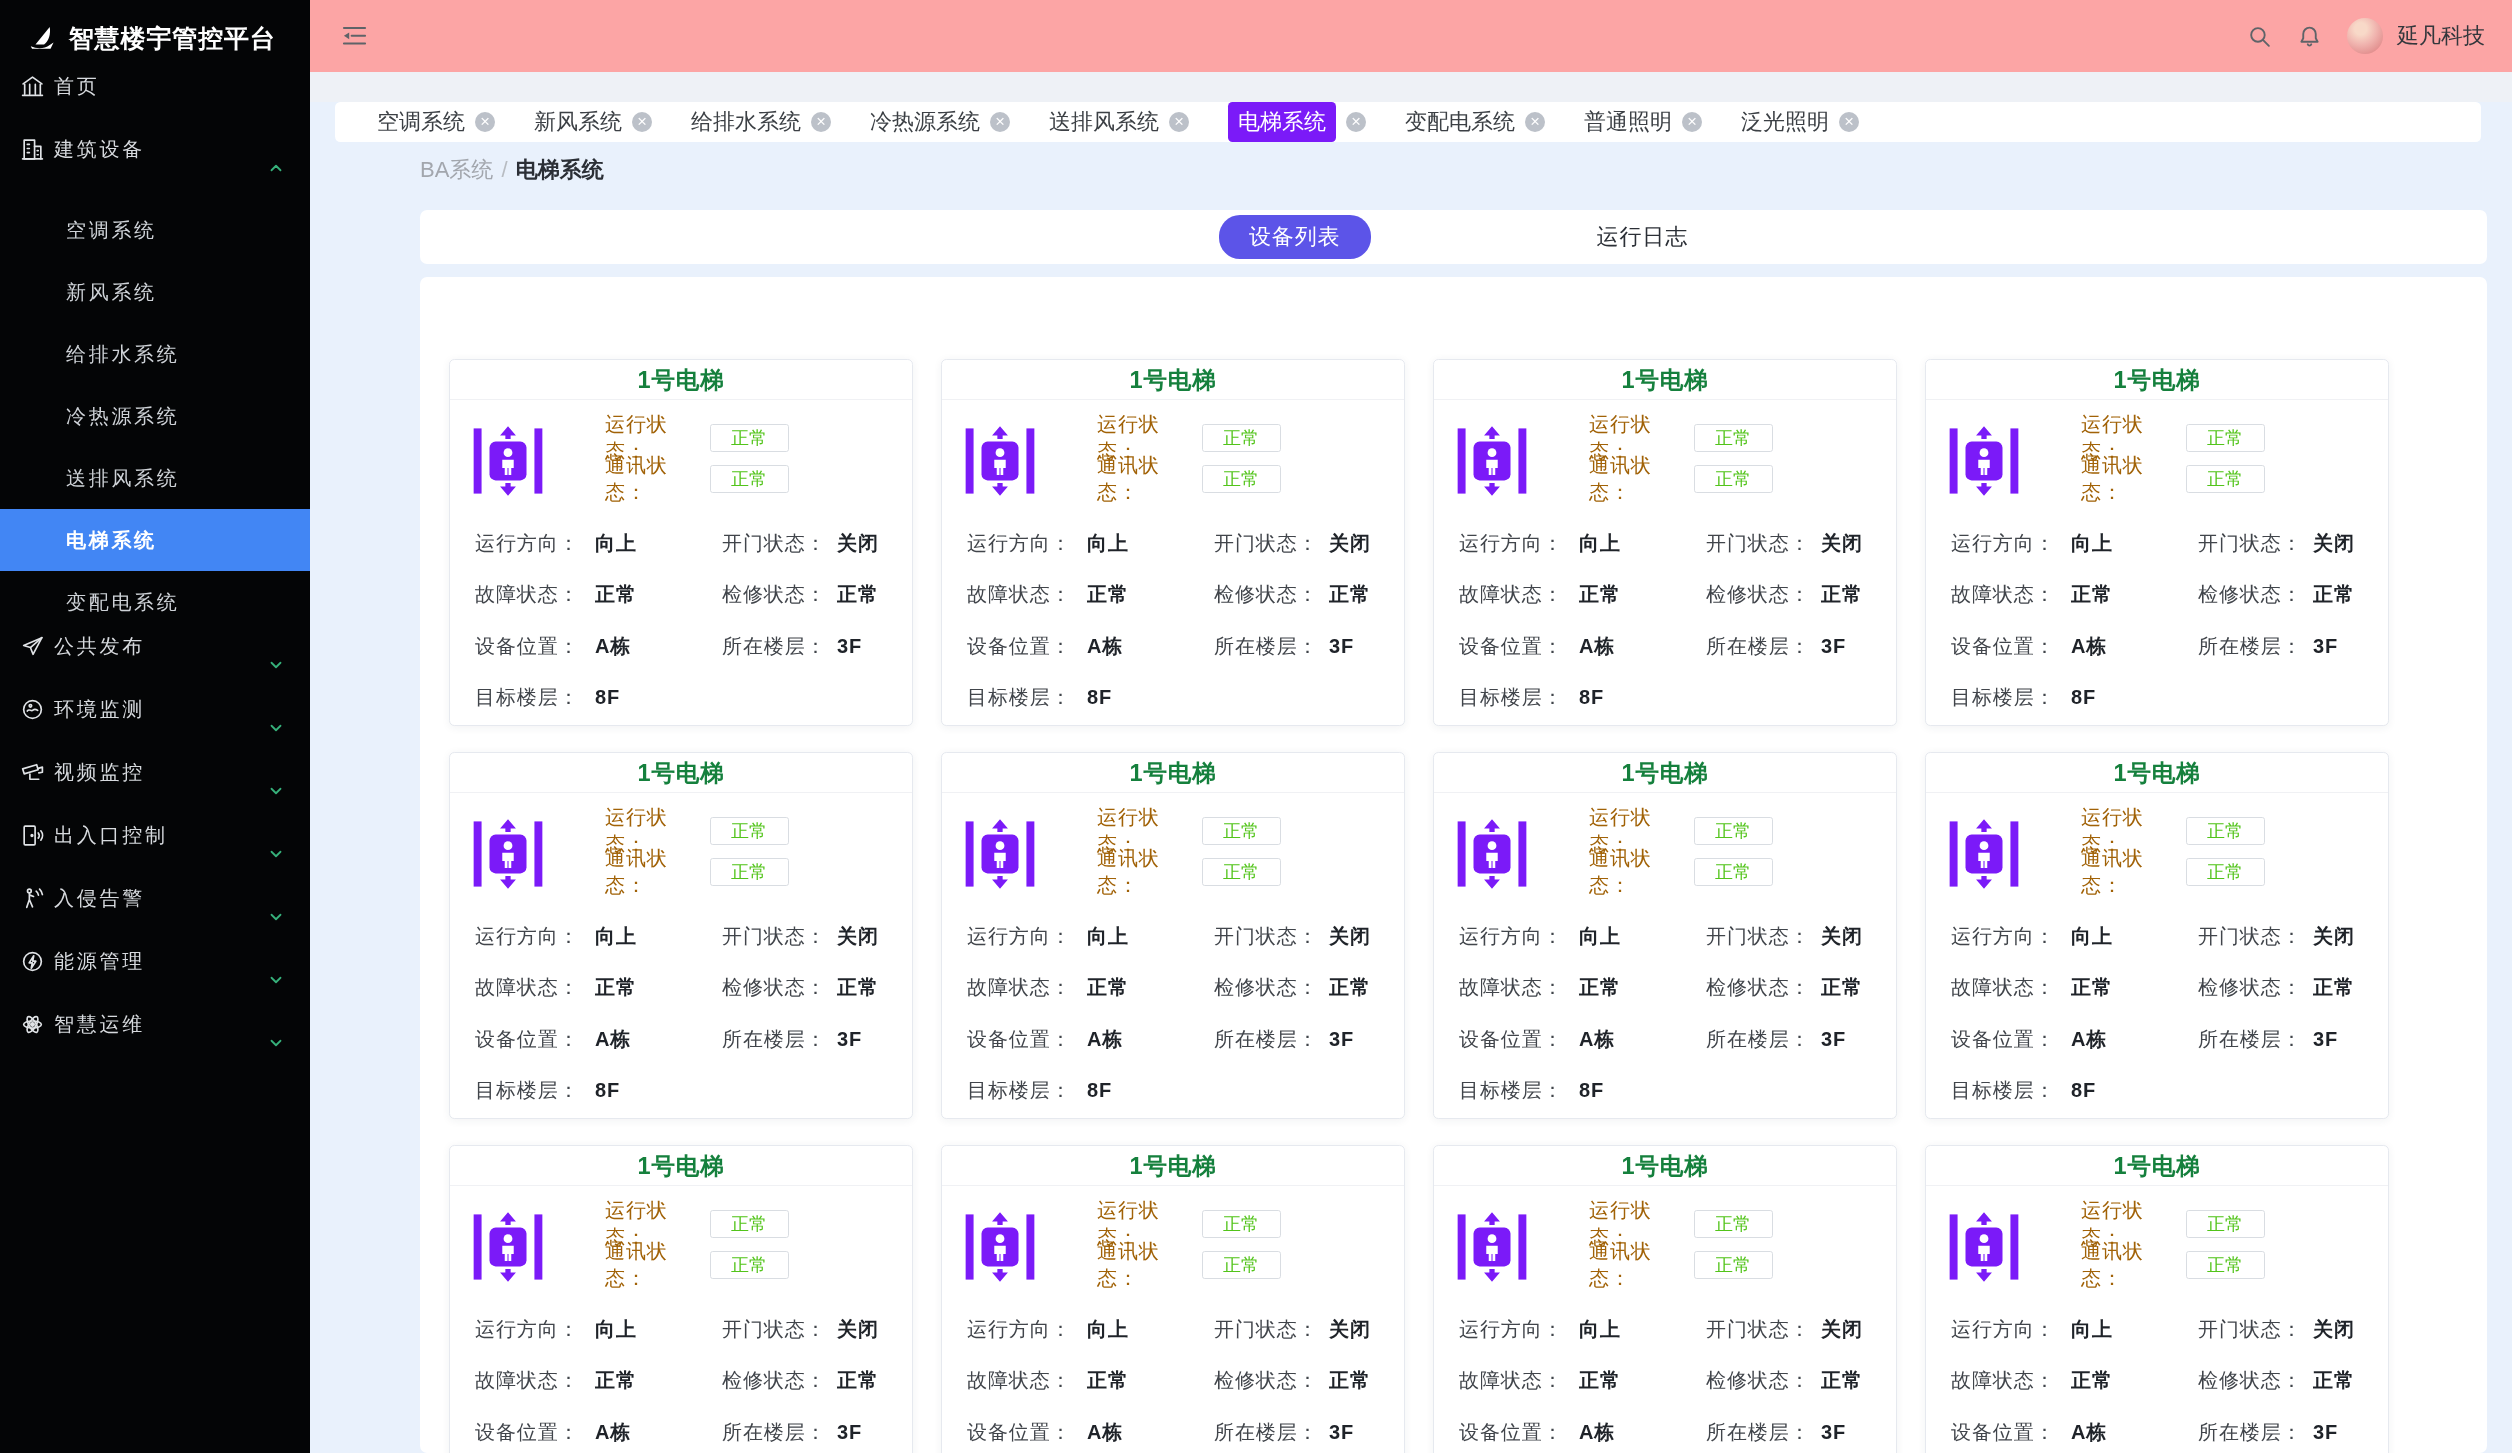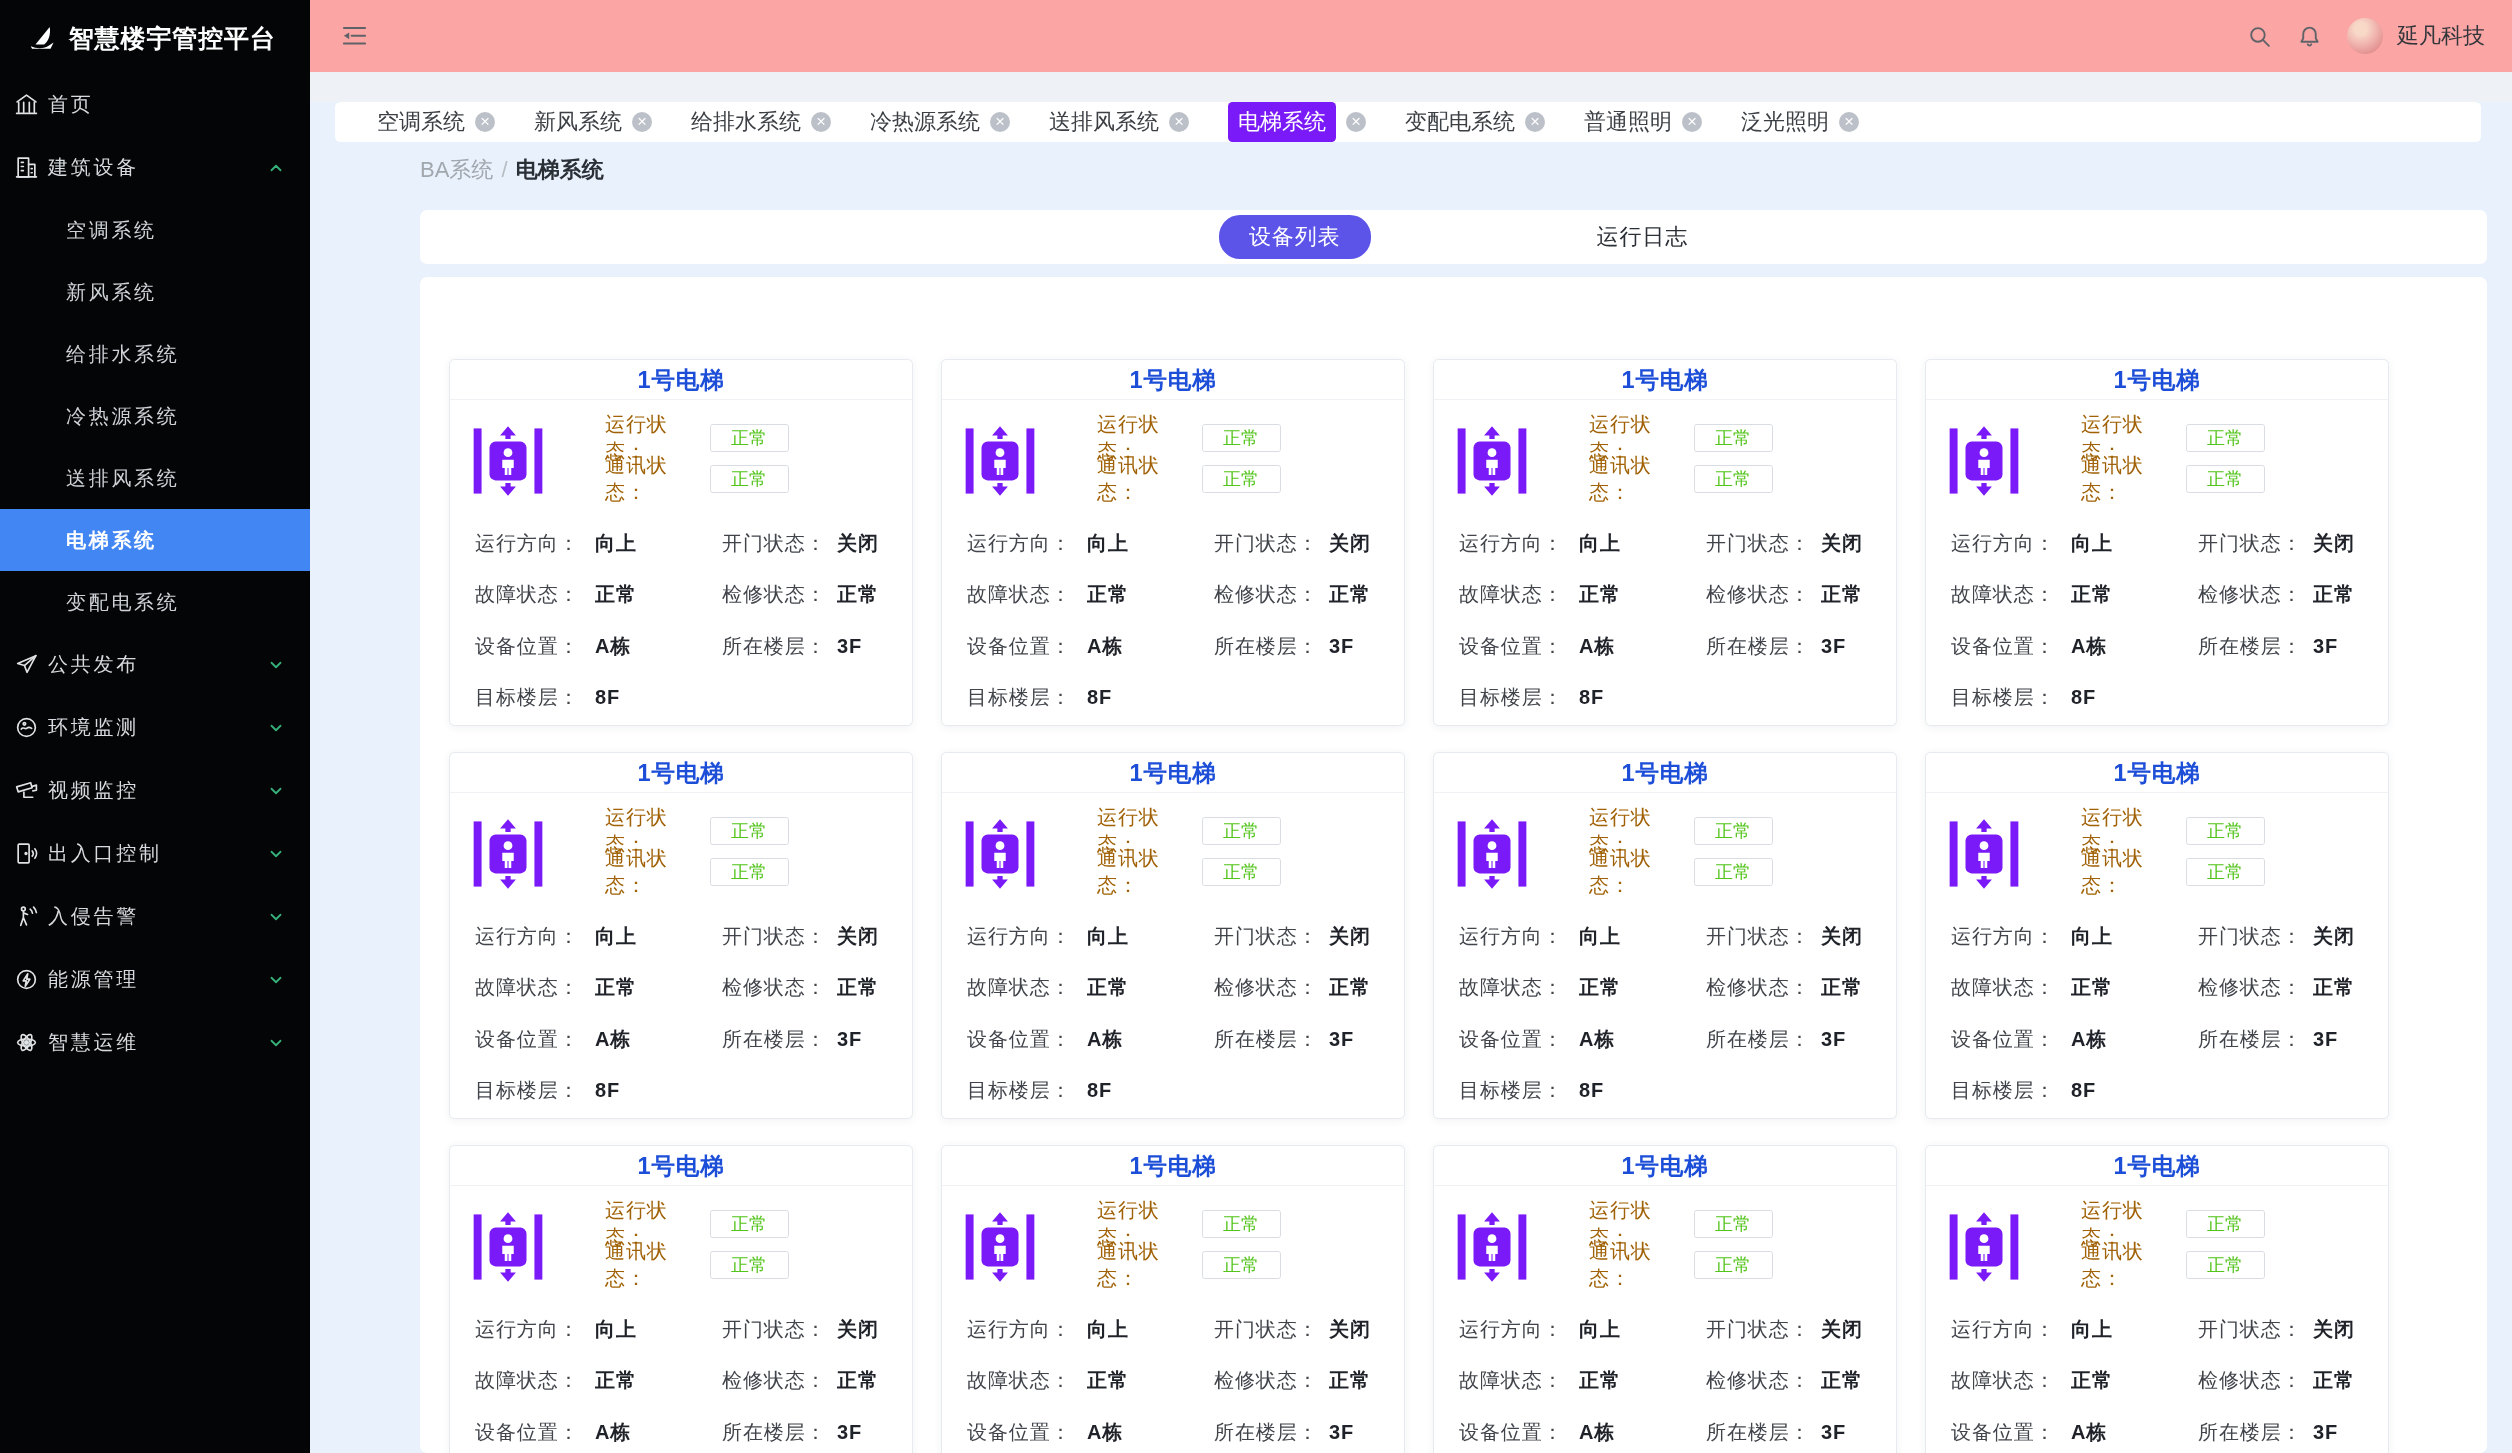--- a/index.html
+++ b/index.html
@@ -4,21 +4,21 @@
 <style>
   html,body{margin:0;padding:0;width:2512px;height:1453px;overflow:hidden;
     background:#e9f1fc;font-family:"Liberation Sans","DejaVu Sans",sans-serif;}
   *{box-sizing:border-box;}
 
   
   .sidebar{position:fixed;left:0;top:0;width:310px;height:1453px;background:#040506;z-index:10;}
   .logo{display:flex;align-items:center;gap:11.7px;padding:20px 0 16.3px 18px;height:73px;margin-left:8px;}
   .logo-text{font-size:25px;font-weight:bold;color:#ffffff;letter-spacing:0.9px;white-space:nowrap;}
   .menu{width:100%;}
-  .mi{position:relative;display:flex;align-items:center;height:63px;padding-left:13px;cursor:pointer;}
+  .mi{position:relative;display:flex;align-items:flex-start;height:63px;padding-left:19px;cursor:pointer;}
   .mi .ic{width:27px;height:27px;display:flex;align-items:center;justify-content:center;flex:none;}
   .mi .lb{margin-left:8.1px;font-size:20px;letter-spacing:2.7px;color:#d7dade;white-space:nowrap;}
   .chev{position:absolute;right:25px;top:50%;transform:translateY(-50%);display:flex;}
   .chev.up{transform:translateY(-50%) rotate(180deg);}
   .sub{display:flex;align-items:center;height:62px;padding-left:66px;font-size:20px;
        letter-spacing:2.7px;color:#ced2d7;cursor:pointer;white-space:nowrap;}
   .sub.active{background:#4286f4;color:#fff;font-weight:bold;}
 
   
   .main{margin-left:310px;position:relative;height:1453px;background:#e9f1fc;}
@@ -50,21 +50,21 @@
   .pill{height:44px;padding:0 30px;border-radius:21px;color:#fff;font-size:22px;
         display:flex;align-items:center;cursor:pointer;letter-spacing:0.9px;}
   .vt-plain{font-size:22px;color:#2b2f36;cursor:pointer;letter-spacing:0.9px;}
 
   .panel{position:absolute;left:110px;top:277px;width:2067px;height:1176px;background:#fff;
          border-radius:7.2px;padding:82px 0 0 29px;overflow:hidden;}
   .grid{display:grid;grid-template-columns:repeat(4,464px);column-gap:28px;row-gap:26px;}
   .card{width:464px;height:367px;background:#fff;border:0.9px solid #e6e9ef;border-radius:5.4px;
         box-shadow:0 1.8px 9px rgba(31,45,61,.06);}
   .card-title{height:40px;display:flex;align-items:center;justify-content:center;font-size:23.5px;
-              font-weight:bold;color:#1d4ed8;border-bottom:0.9px solid #f0f1f4;letter-spacing:0.9px;}
+              font-weight:bold;color:#15803d;border-bottom:0.9px solid #f0f1f4;letter-spacing:0.9px;}
   .card-top{display:flex;padding:23.5px 0 0 21px;align-items:flex-start;}
   .elev{width:74px;height:74px;flex:none;}
   .statuscol{margin-left:60px;padding-top:0;}
   .srow{display:flex;align-items:center;margin-bottom:13.6px;height:28px;}
   .slabel{width:101px;font-size:20px;color:#a16207;letter-spacing:0.9px;}
   .sbadge{margin-left:3.6px;width:79px;height:28px;border:0.9px solid #d9dde2;border-radius:2.7px;
           font-size:18px;display:flex;align-items:center;justify-content:center;}
   .details{margin-top:25px;display:grid;grid-template-columns:120px 127px 115px auto;
            padding-left:25px;row-gap:28px;font-size:20px;line-height:23.5px;}
   .dlabel{color:#41454b;letter-spacing:0.9px;}

